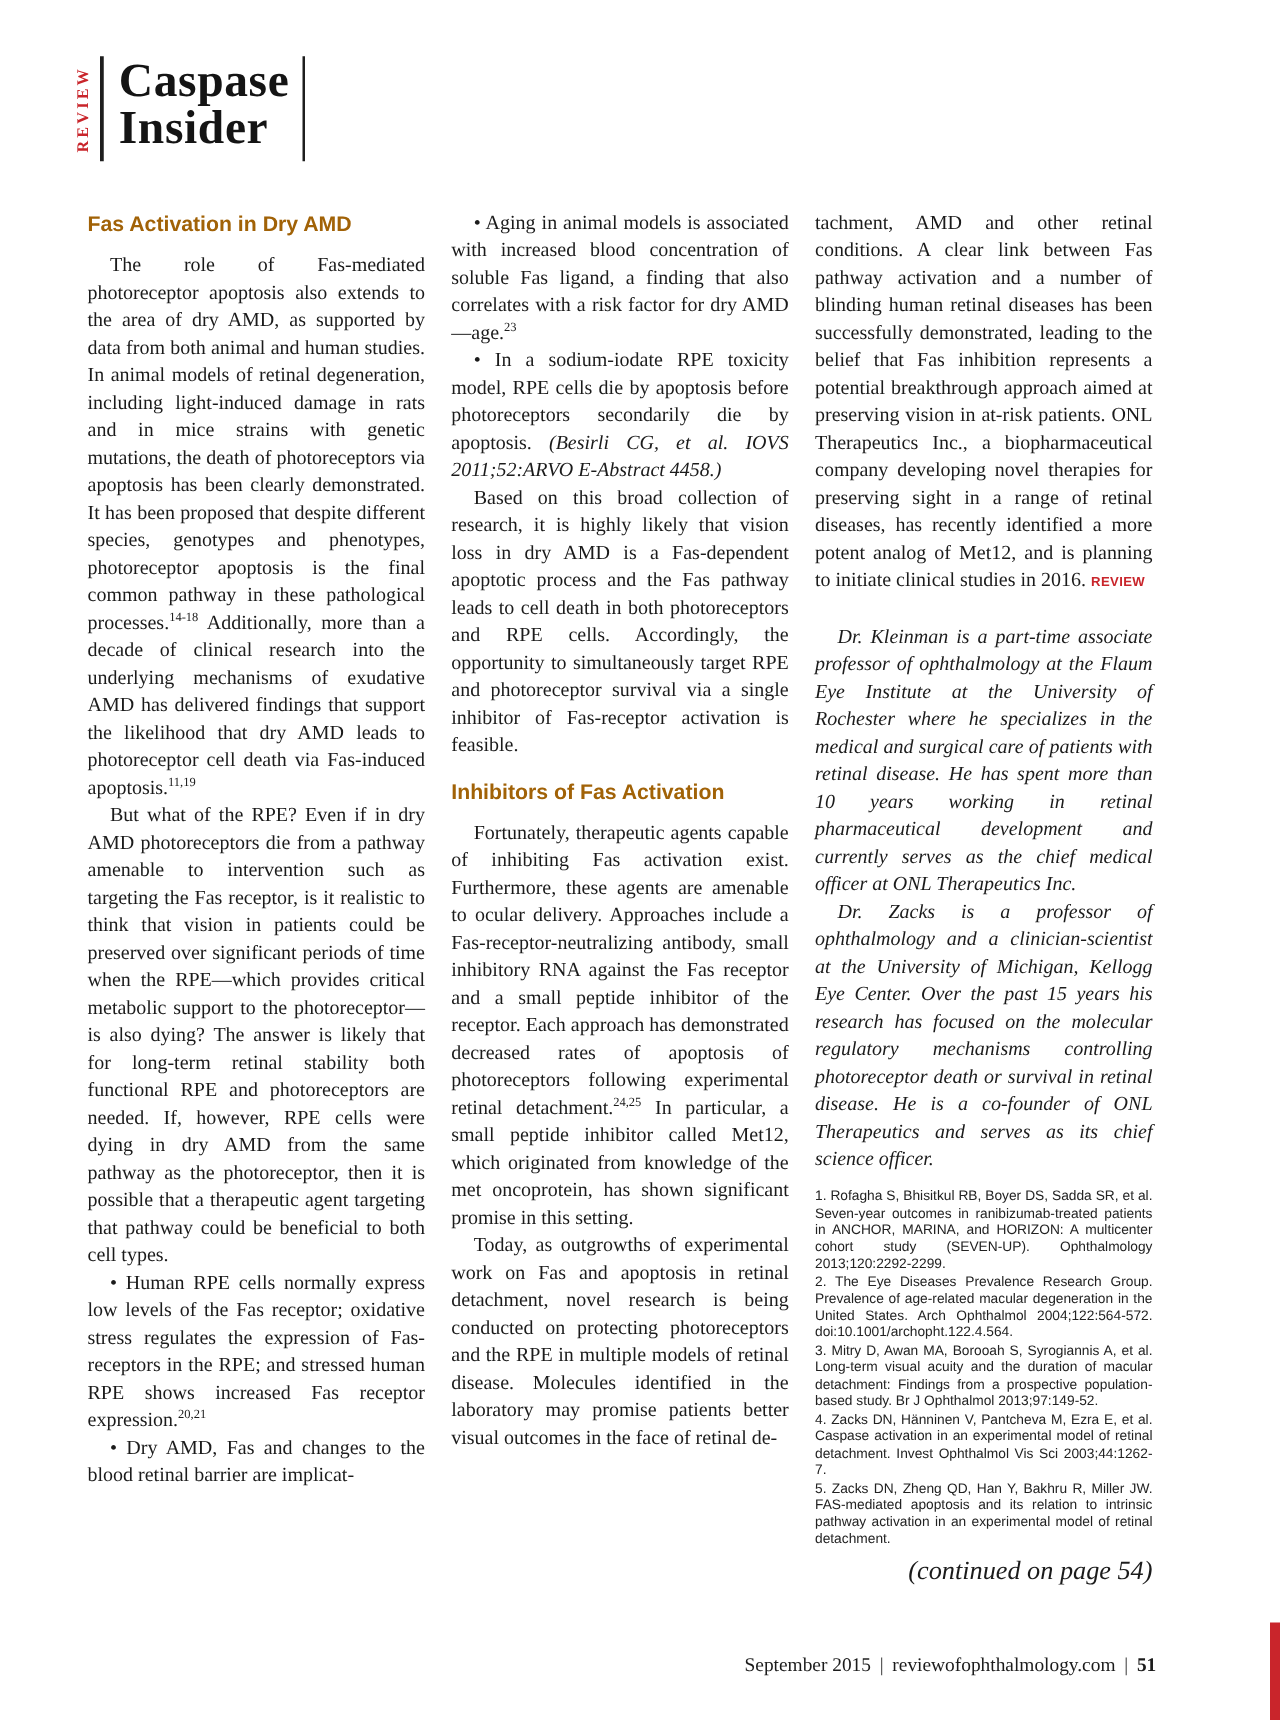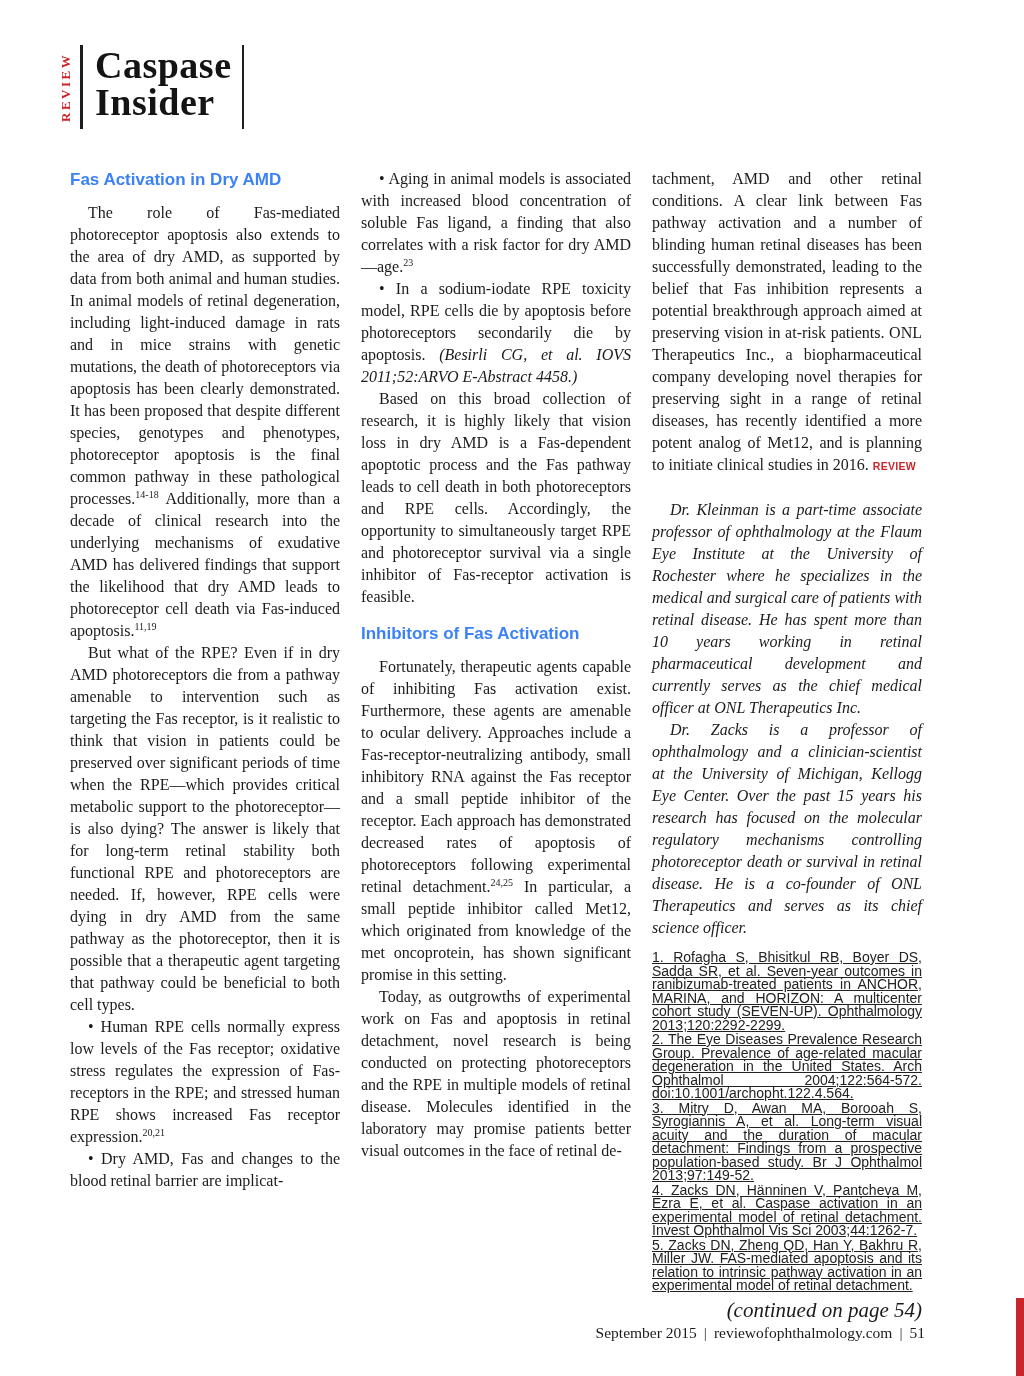--- a/index.html
+++ b/index.html
@@ -53,42 +53,41 @@
     top: 168px;
     width: 852px;
     display: flex;
     gap: 21px;
   }
   .col { width: 270px; }
   .col h2 {
     font-family: "Liberation Sans", sans-serif;
     font-size: 17px;
     font-weight: 700;
-    color: #3b82f6;
+    color: #a16207;
     margin: 16px 0 12px 0;
   }
   .col h2:first-child { margin-top: 2px; }
   .col p {
     margin: 0;
     font-family: "Liberation Serif", serif;
     font-size: 16px;
     line-height: 22px;
     text-align: justify;
     color: #1b1b1b;
   }
   .col p.indent { text-indent: 18px; }
   .col p.bio { font-style: italic; }
   .col p.ref {
     font-family: "Liberation Sans", sans-serif;
-    font-size: 14px;
+    font-size: 11px;
     line-height: 13.5px;
     text-align: justify;
     color: #222;
     margin-bottom: 1px;
-    text-decoration: underline;
   }
   .col p.continued {
     text-align: right;
     font-size: 21px;
     margin-top: 6px;
   }
   .gap-top { margin-top: 22px !important; }
   .gap-top-sm { margin-top: 12px !important; }
   sup {
     font-size: 10px;
@@ -109,21 +108,21 @@
   
   .footer {
     position: absolute;
     right: 99px;
     bottom: 34px;
     font-family: "Liberation Serif", serif;
     font-size: 15.5px;
     color: #1b1b1b;
   }
   .footer .sep { margin: 0 7px; color: #333; }
-  .footer .pageno { font-weight: 400; }
+  .footer .pageno { font-weight: 700; }
 
   .edge-bar {
     position: absolute;
     right: 0;
     bottom: 0;
     width: 8px;
     height: 78px;
     background: var(--brand-red, #c9252b);
   }
 </style>

